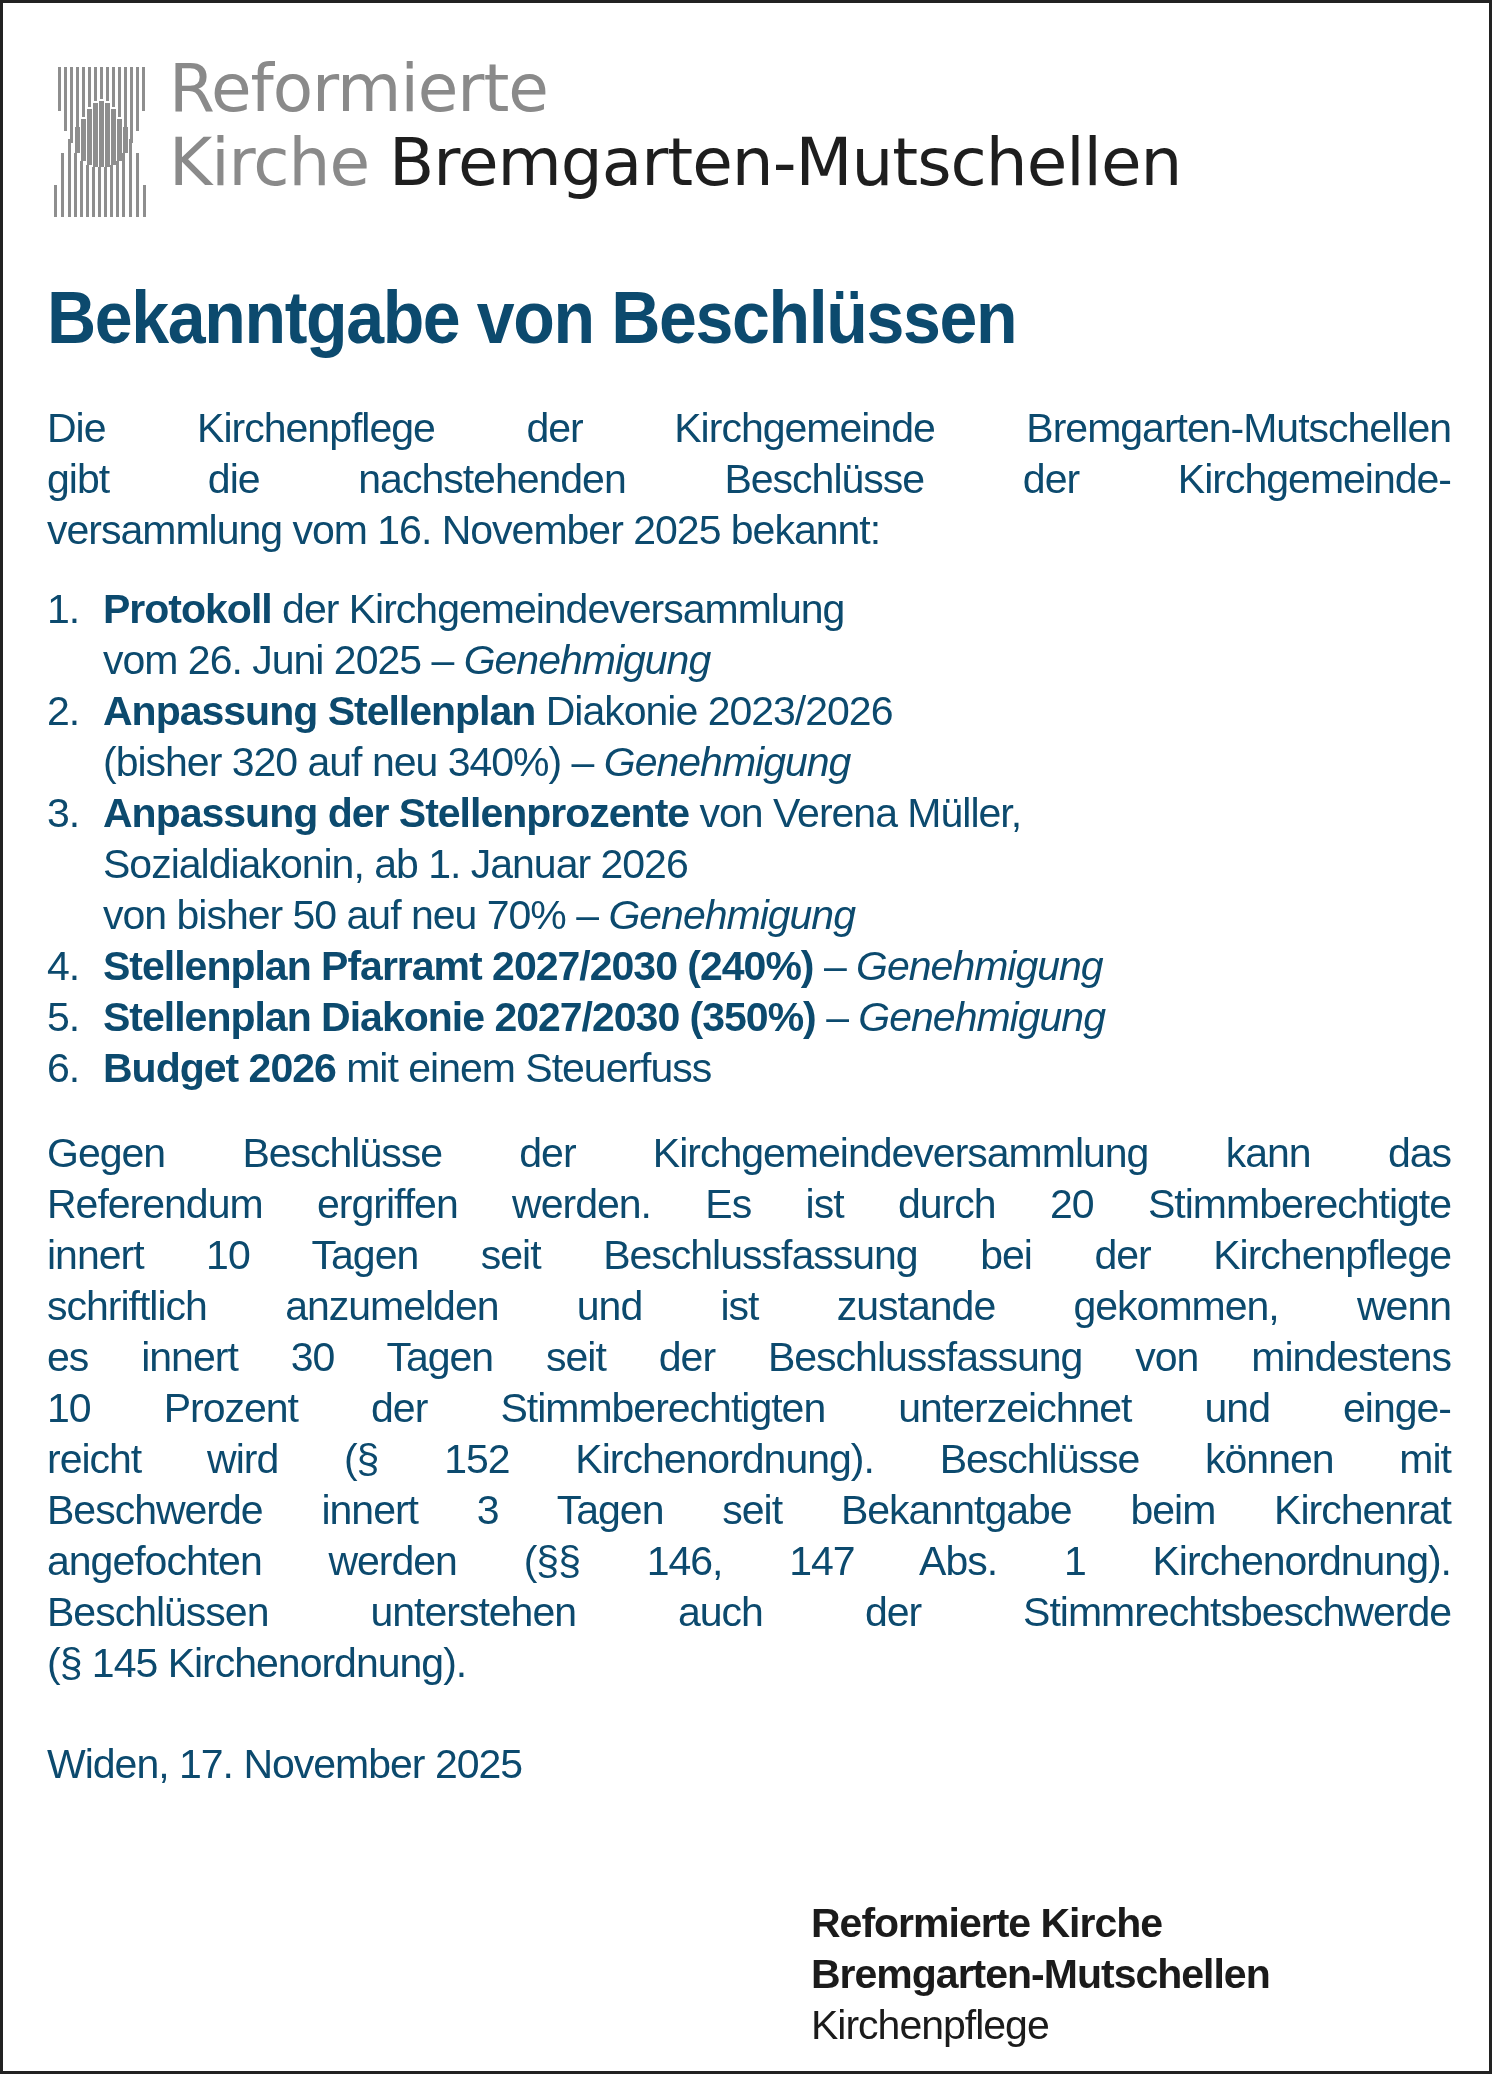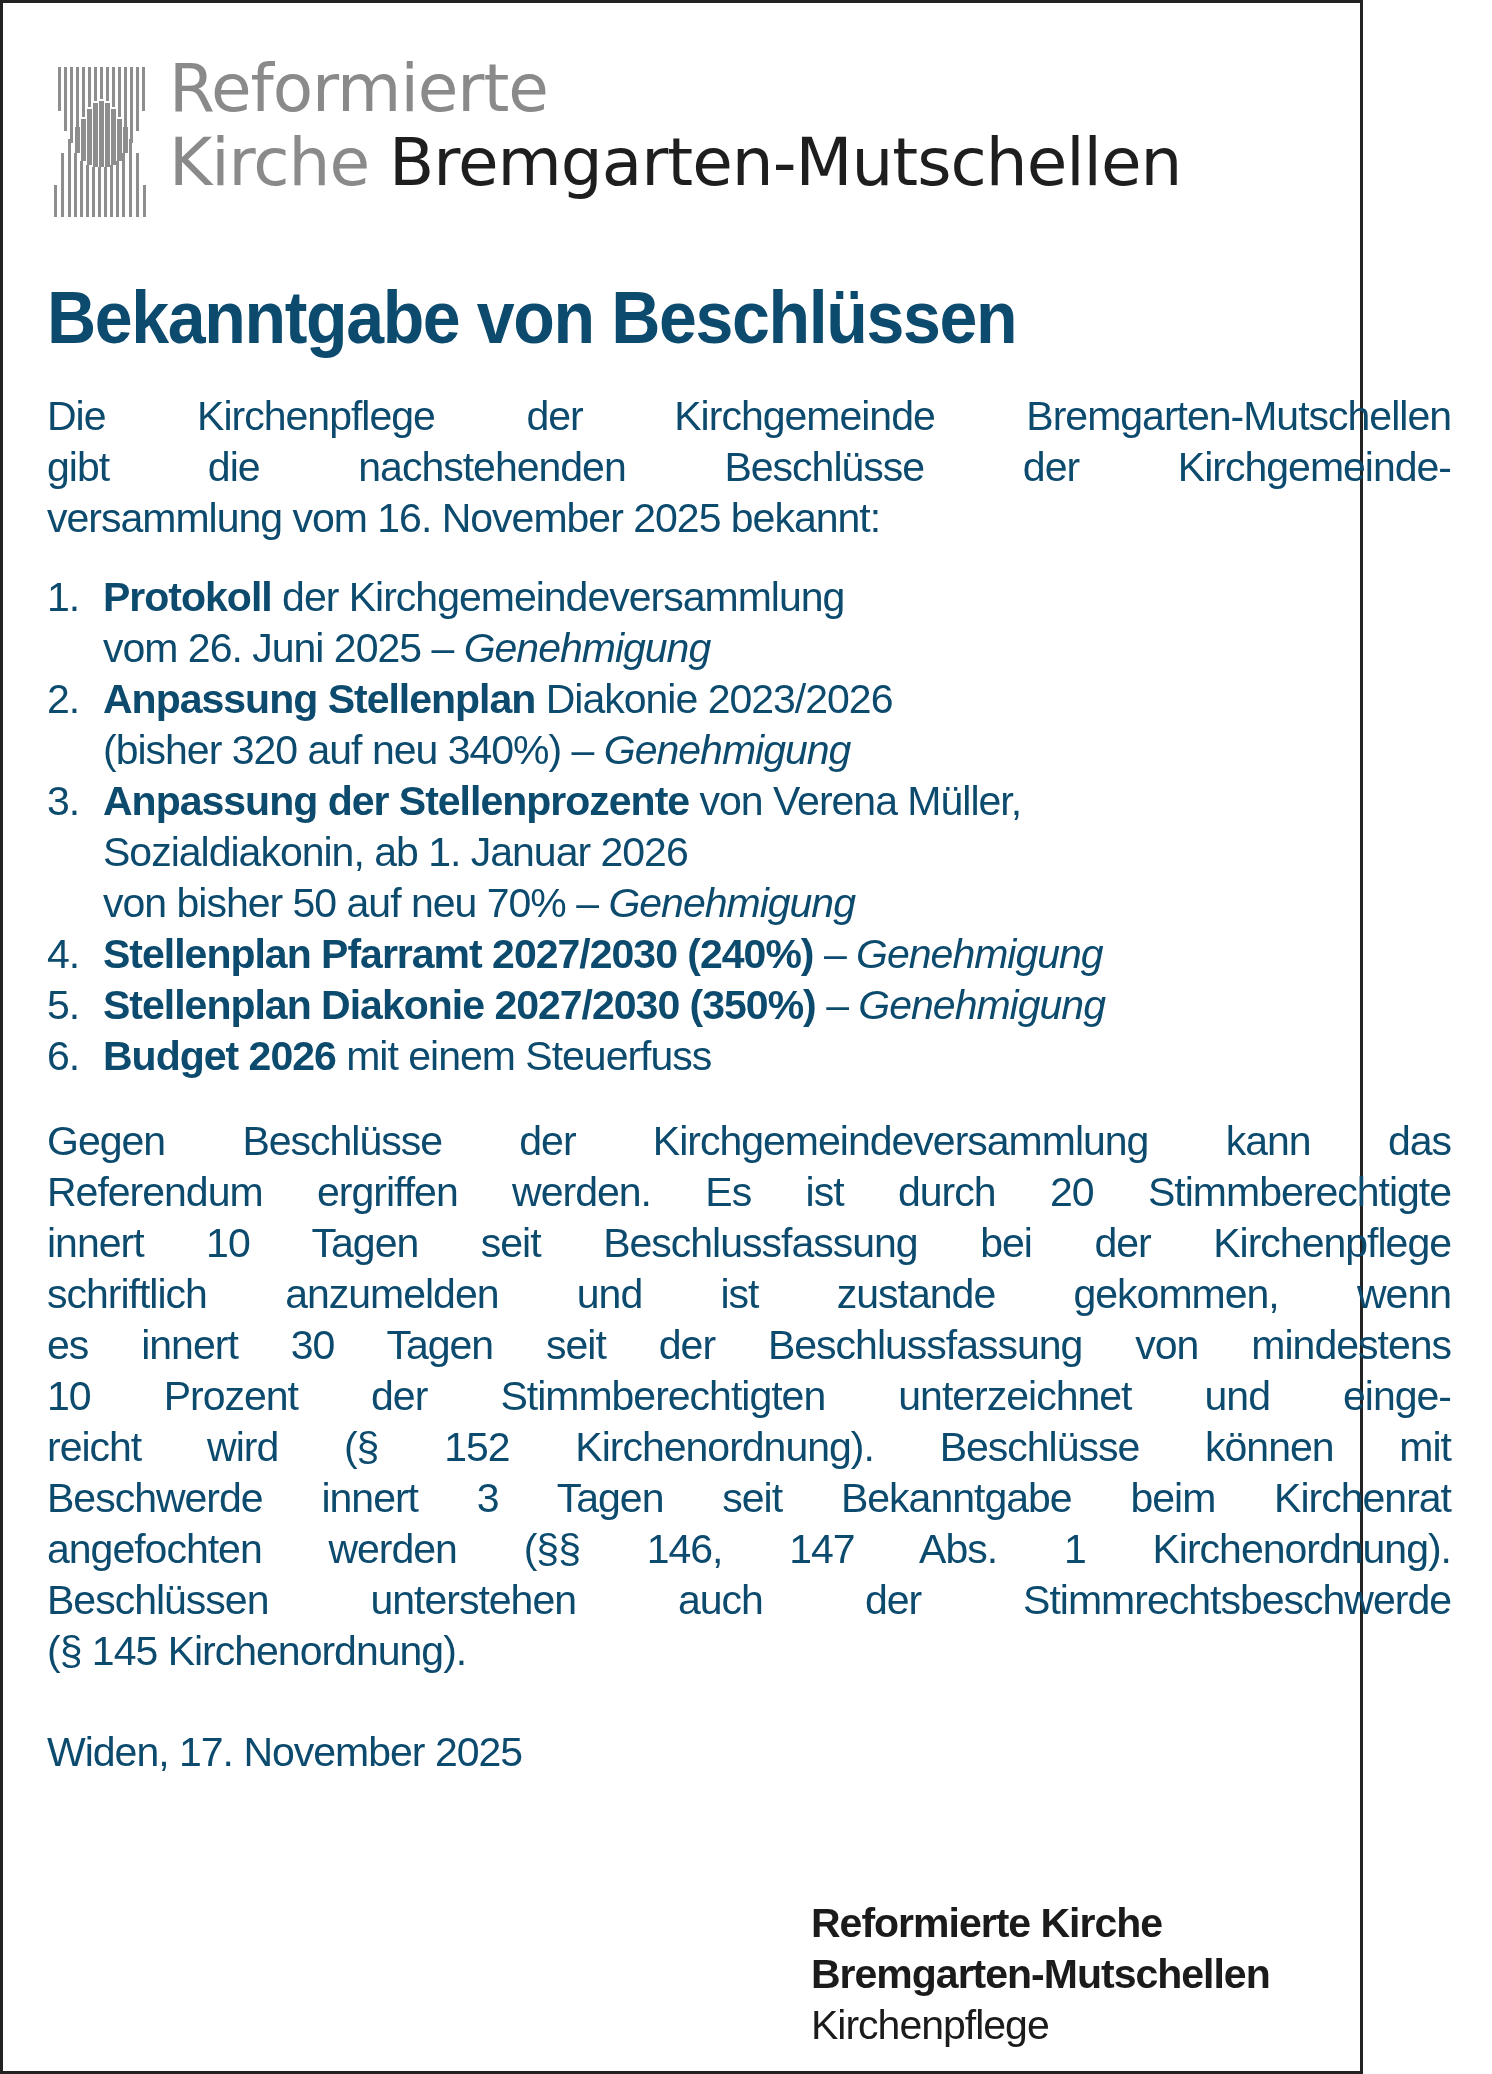--- a/index.html
+++ b/index.html
@@ -1,18 +1,18 @@
 <!DOCTYPE html>
 <html><head>
 <meta charset="utf-8">
 <style>
   html, body { margin: 0; padding: 0; background: #ffffff; }
   body { width: 1492px; height: 2074px; position: relative; overflow: hidden; }
   .frame {
-    position: absolute; left: 0; top: 0; width: 1363px; height: 2074px;
+    position: absolute; left: 0; top: 0; width: 1492px; height: 2074px;
     box-sizing: border-box; border: 3px solid #222222; background: #fff;
   }
   .logo { position: absolute; left: 46px; top: 58px; width: 100px; height: 160px; }
   .logo-text {
     position: absolute; left: 166px; top: 50px;
     font-family: "DejaVu Sans", sans-serif; color: #8a8a8a;
     letter-spacing: -1px;
   }
   .logo-line1 { font-size: 66px; line-height: 72px; display: block; }
   .logo-line2 { font-size: 66px; line-height: 76px; display: block; white-space: nowrap; }
@@ -99,21 +99,21 @@
   </svg>
 
   <div class="logo-text">
     <span class="logo-line1">Reformierte</span>
     <span class="logo-line2"><span>Kirche</span><span class="dark"> Bremgarten-Mutschellen</span></span>
   </div>
 
   <div class="content">
     <h1>Bekanntgabe von Beschlüssen</h1>
 
-    <div class="para intro legal" style="margin-top:28px;">
+    <div class="para intro legal" style="margin-top:40px;">
       <span class="ln cond">Die Kirchenpflege der Kirchgemeinde Bremgarten-Mutschellen</span>
       <span class="ln cond">gibt die nachstehenden Beschlüsse der Kirchgemeinde-</span>
       <span class="ln cond last">versammlung vom 16. November 2025 bekannt:</span>
     </div>
 
     <ol class="items">
       <li>
         <span class="num">1.</span>
         <span class="line"><b>Protokoll</b><span> der Kirchgemeindeversammlung</span></span>
         <span class="line"><span>vom 26. Juni 2025 – </span><i>Genehmigung</i></span>

